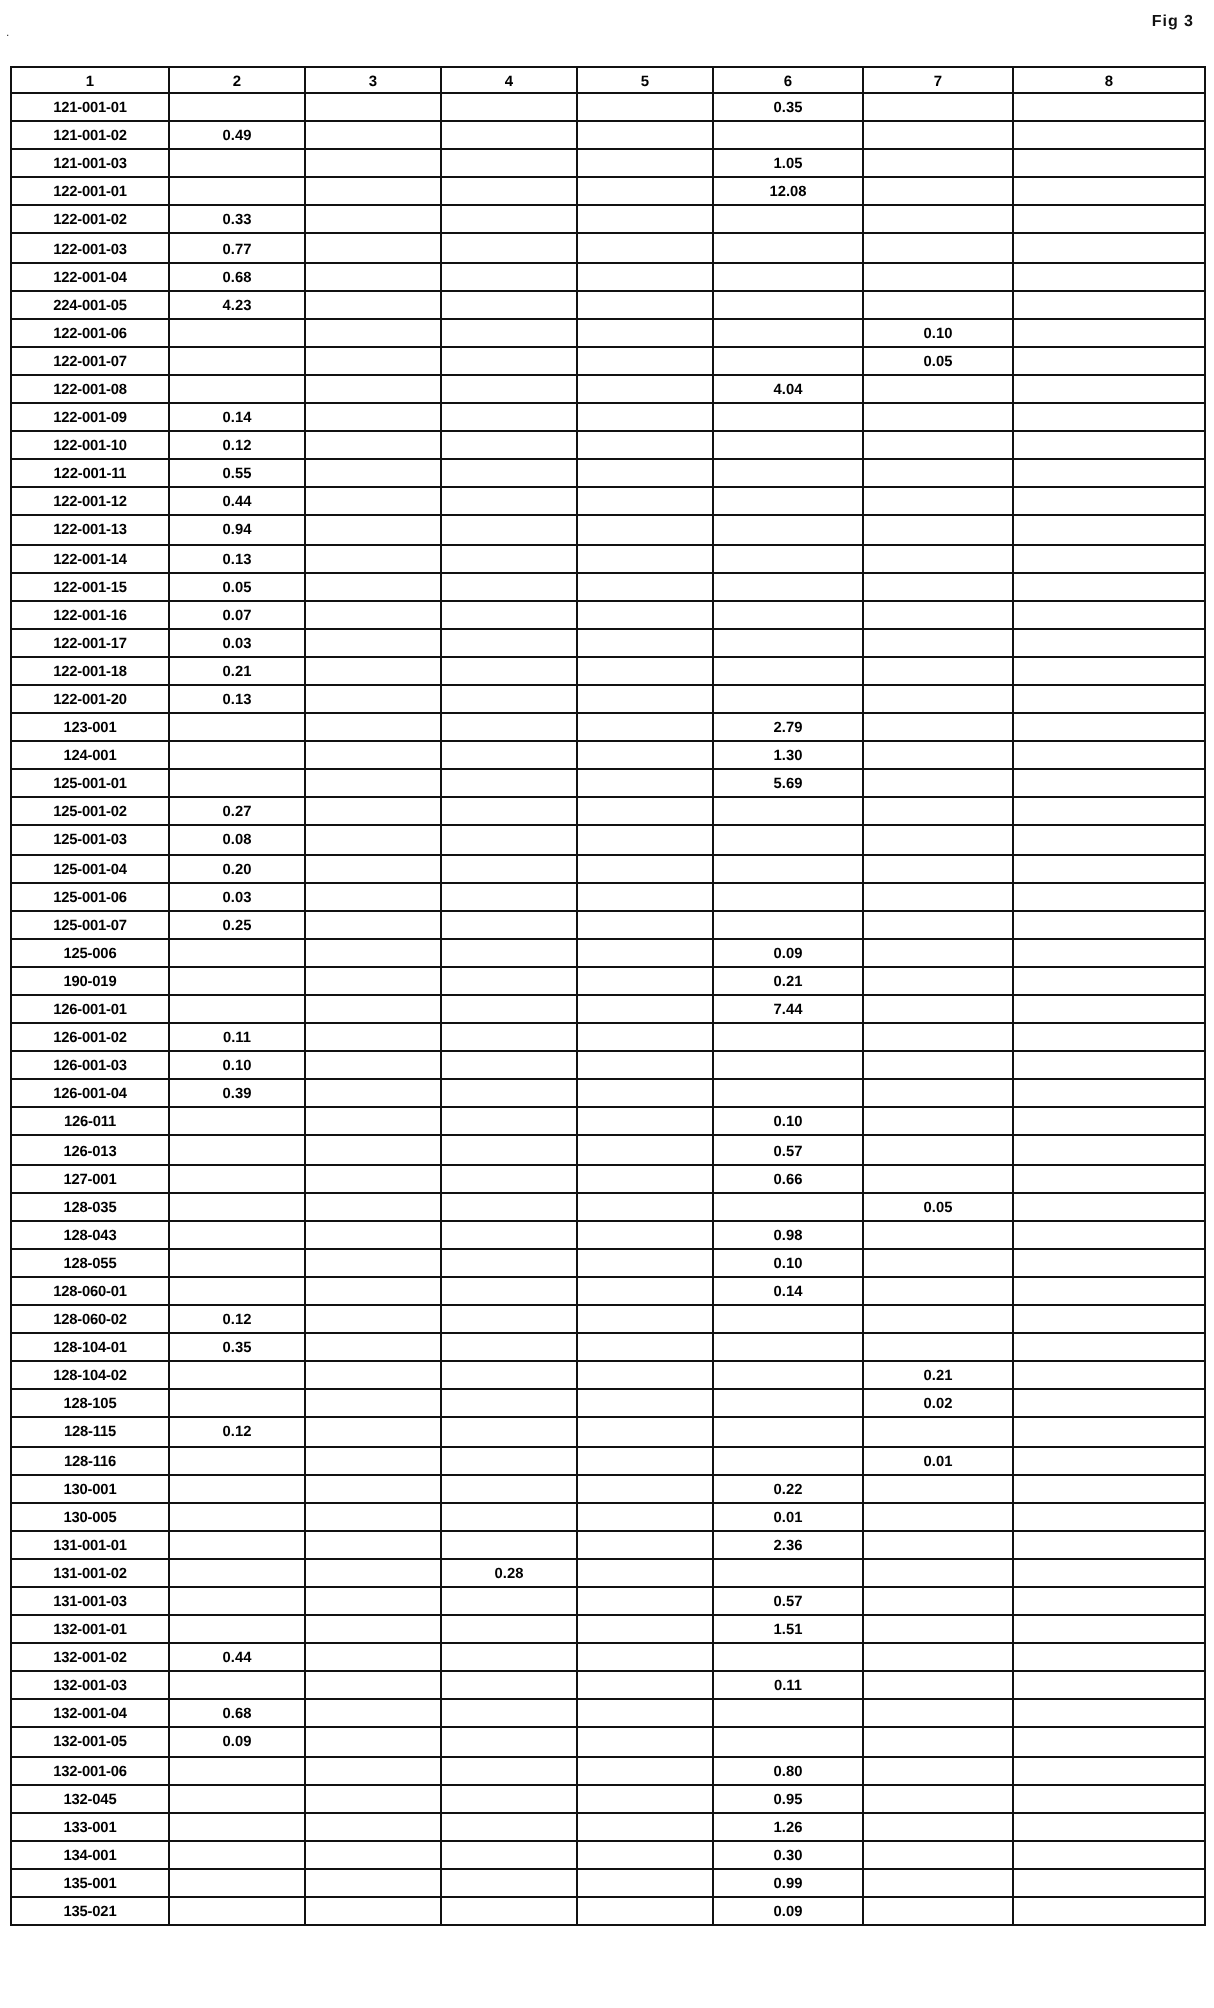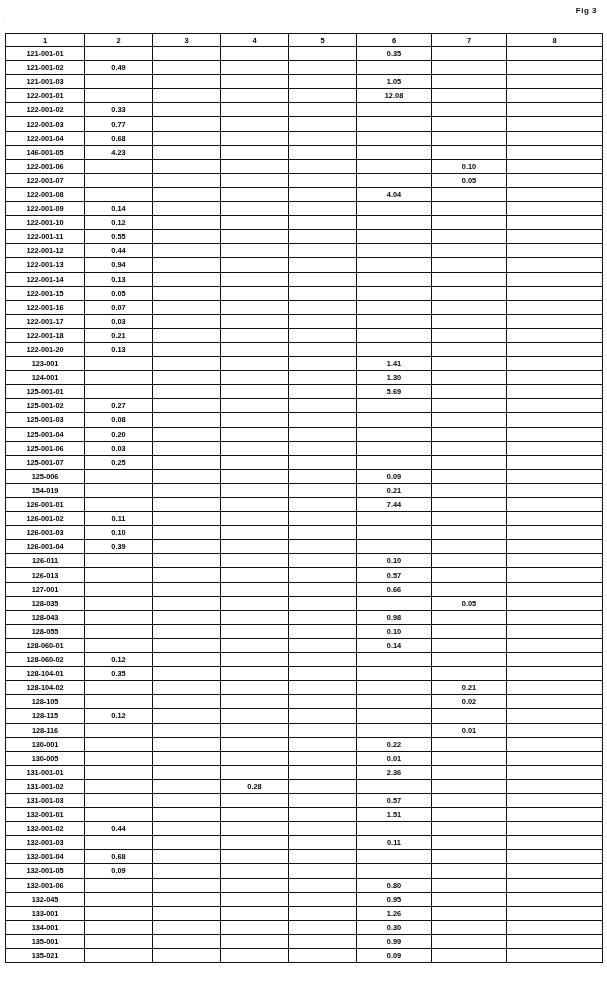--- a/index.html
+++ b/index.html
@@ -175,21 +175,21 @@
           <td class="lbl c1cell">122-001-04</td>
           <td class="val c2cell">0.68</td>
           <td class="val c3cell"></td>
           <td class="val c4cell"></td>
           <td class="val c5cell"></td>
           <td class="val c6cell"></td>
           <td class="val c7cell"></td>
           <td class="val c8cell"></td>
         </tr>
         <tr>
-          <td class="lbl c1cell">146-001-05</td>
+          <td class="lbl c1cell">224-001-05</td>
           <td class="val c2cell">4.23</td>
           <td class="val c3cell"></td>
           <td class="val c4cell"></td>
           <td class="val c5cell"></td>
           <td class="val c6cell"></td>
           <td class="val c7cell"></td>
           <td class="val c8cell"></td>
         </tr>
         <tr>
           <td class="lbl c1cell">122-001-06</td>
@@ -330,21 +330,21 @@
           <td class="val c6cell"></td>
           <td class="val c7cell"></td>
           <td class="val c8cell"></td>
         </tr>
         <tr>
           <td class="lbl c1cell">123-001</td>
           <td class="val c2cell"></td>
           <td class="val c3cell"></td>
           <td class="val c4cell"></td>
           <td class="val c5cell"></td>
-          <td class="val c6cell">1.41</td>
+          <td class="val c6cell">2.79</td>
           <td class="val c7cell"></td>
           <td class="val c8cell"></td>
         </tr>
         <tr>
           <td class="lbl c1cell">124-001</td>
           <td class="val c2cell"></td>
           <td class="val c3cell"></td>
           <td class="val c4cell"></td>
           <td class="val c5cell"></td>
           <td class="val c6cell">1.30</td>
@@ -415,21 +415,21 @@
           <td class="lbl c1cell">125-006</td>
           <td class="val c2cell"></td>
           <td class="val c3cell"></td>
           <td class="val c4cell"></td>
           <td class="val c5cell"></td>
           <td class="val c6cell">0.09</td>
           <td class="val c7cell"></td>
           <td class="val c8cell"></td>
         </tr>
         <tr>
-          <td class="lbl c1cell">154-019</td>
+          <td class="lbl c1cell">190-019</td>
           <td class="val c2cell"></td>
           <td class="val c3cell"></td>
           <td class="val c4cell"></td>
           <td class="val c5cell"></td>
           <td class="val c6cell">0.21</td>
           <td class="val c7cell"></td>
           <td class="val c8cell"></td>
         </tr>
         <tr>
           <td class="lbl c1cell">126-001-01</td>

